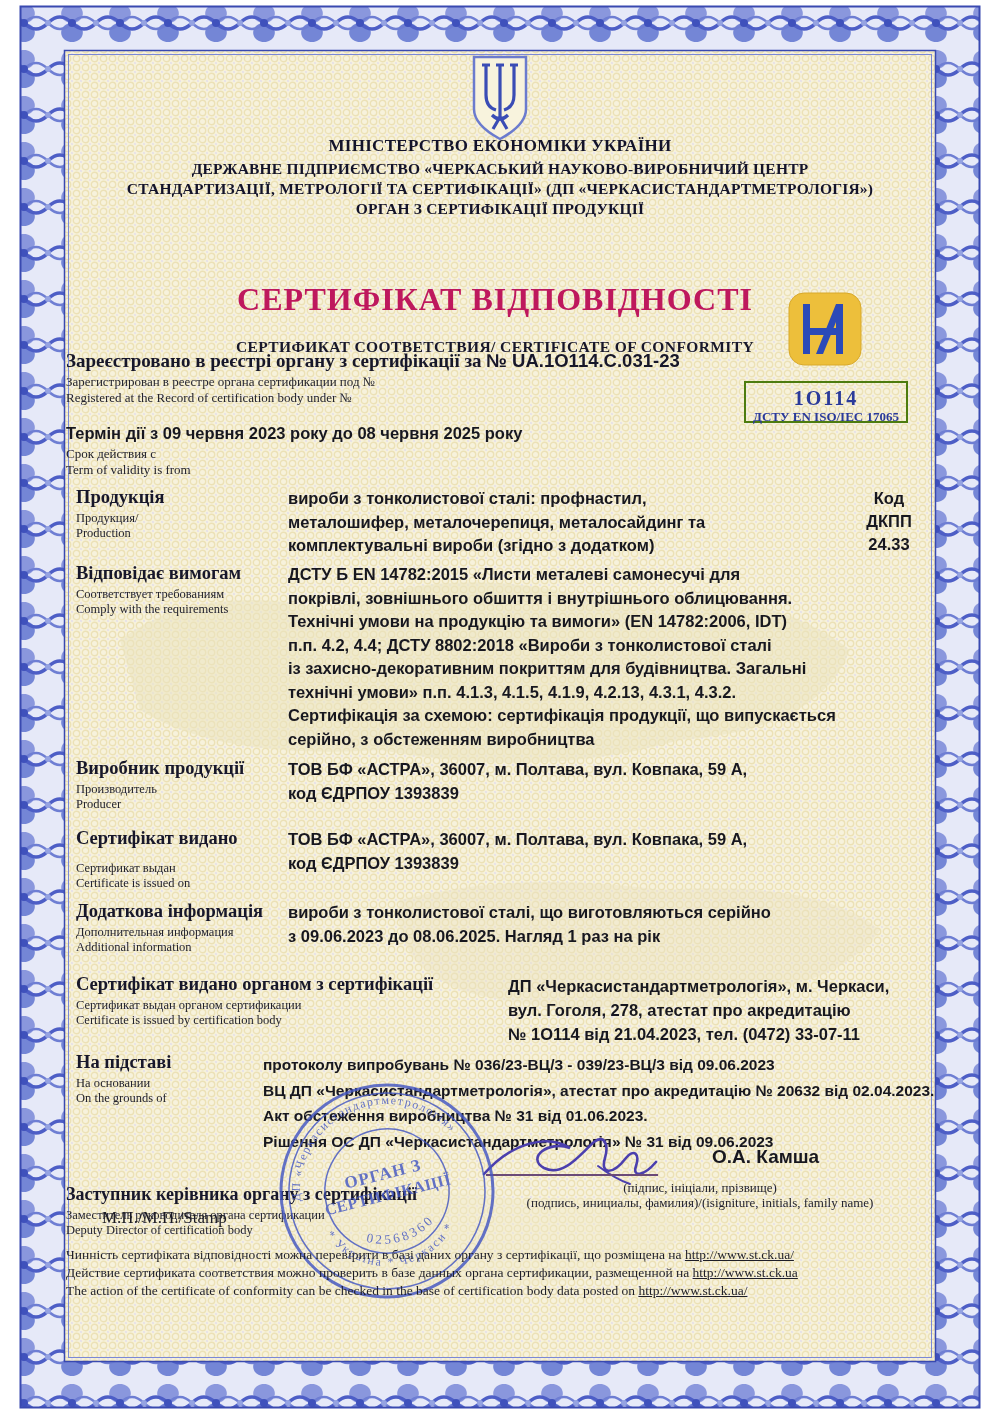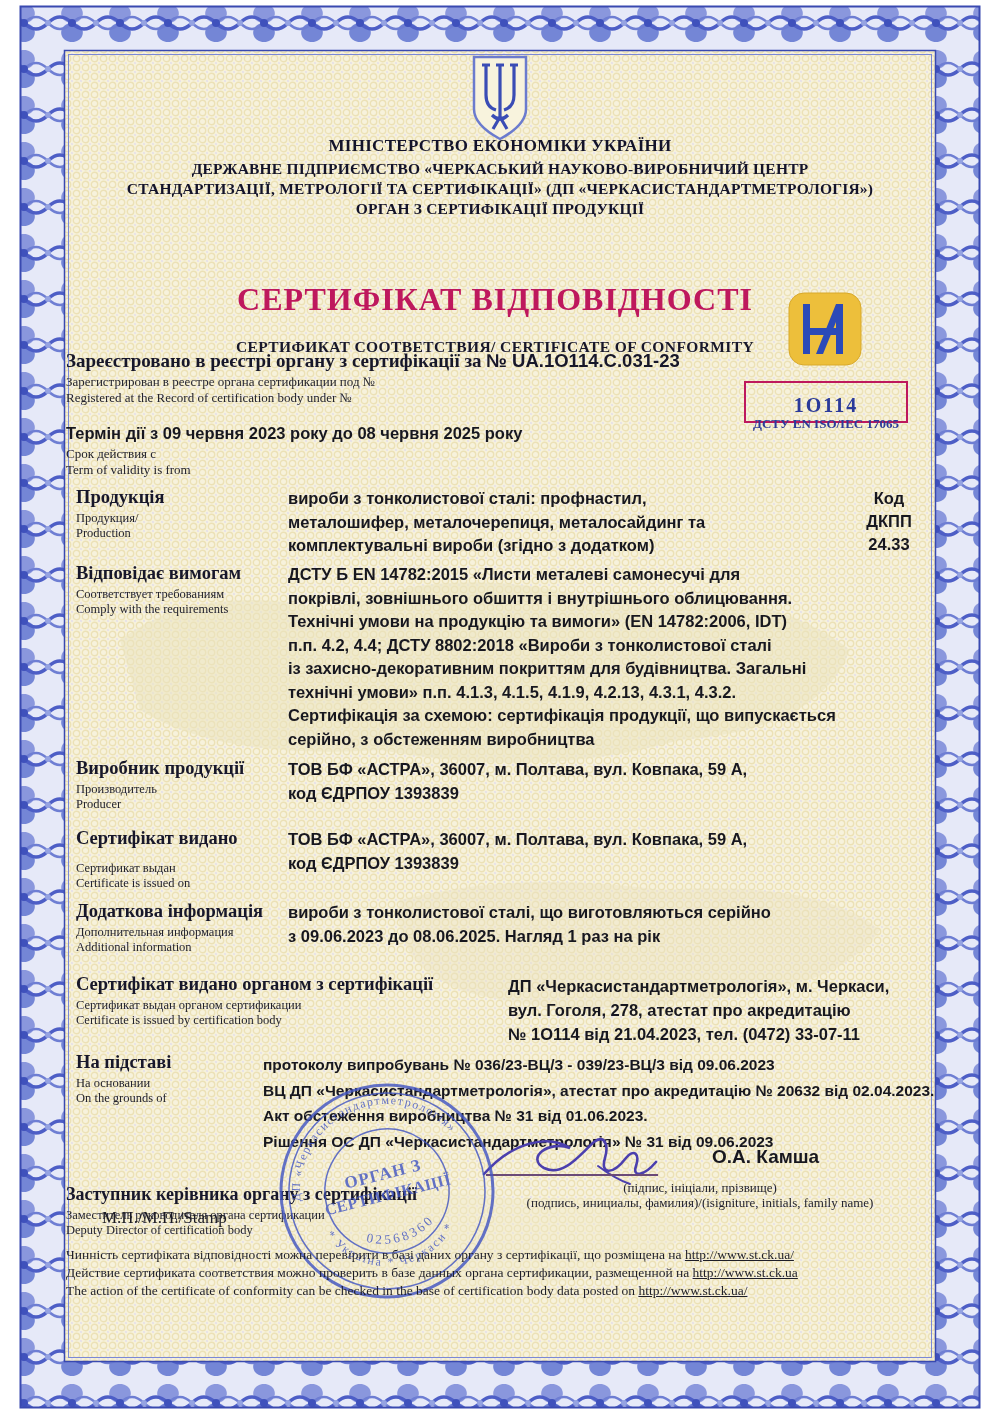--- a/index.html
+++ b/index.html
@@ -23,21 +23,21 @@
   .validity-main { font-family:"Liberation Sans","DejaVu Sans",sans-serif; font-weight:bold; font-size:16.5px; color:#17171f; }
 
   .lbl { font-weight:bold; font-size:18.5px; color:#17172a; line-height:21px; }
   .lbl-sub { font-size:12.5px; line-height:15px; color:#23232e; }
   .val { font-family:"Liberation Sans","DejaVu Sans",sans-serif; font-weight:bold; font-size:16.5px;
          line-height:23.5px; color:#17171f; white-space:pre-line; }
 
   .code-block { font-family:"Liberation Sans","DejaVu Sans",sans-serif; font-weight:bold; font-size:16.5px;
                 line-height:23px; color:#17171f; text-align:center; }
 
-  .accr-box { border:2px solid #be185d; text-align:center; padding-top:12px; }
+  .accr-box { border:2px solid #4d7c0f; text-align:center; padding-top:5px; }
   .accr-num { font-weight:bold; font-size:20px; color:#2a3a9a; letter-spacing:2px; line-height:21px; }
   .accr-std { font-weight:bold; font-size:13px; color:#2a3a9a; line-height:15px; }
 
   .sig-name { font-family:"Liberation Sans","DejaVu Sans",sans-serif; font-weight:bold; font-size:19px; color:#17171f; }
   .mp { font-size:17px; color:#1b1b26; }
   .cap { font-size:13px; color:#23232e; line-height:15px; }
 
   .ftr { font-size:13.5px; line-height:18px; color:#1e1e28; }
   .url { text-decoration:underline; }
 

